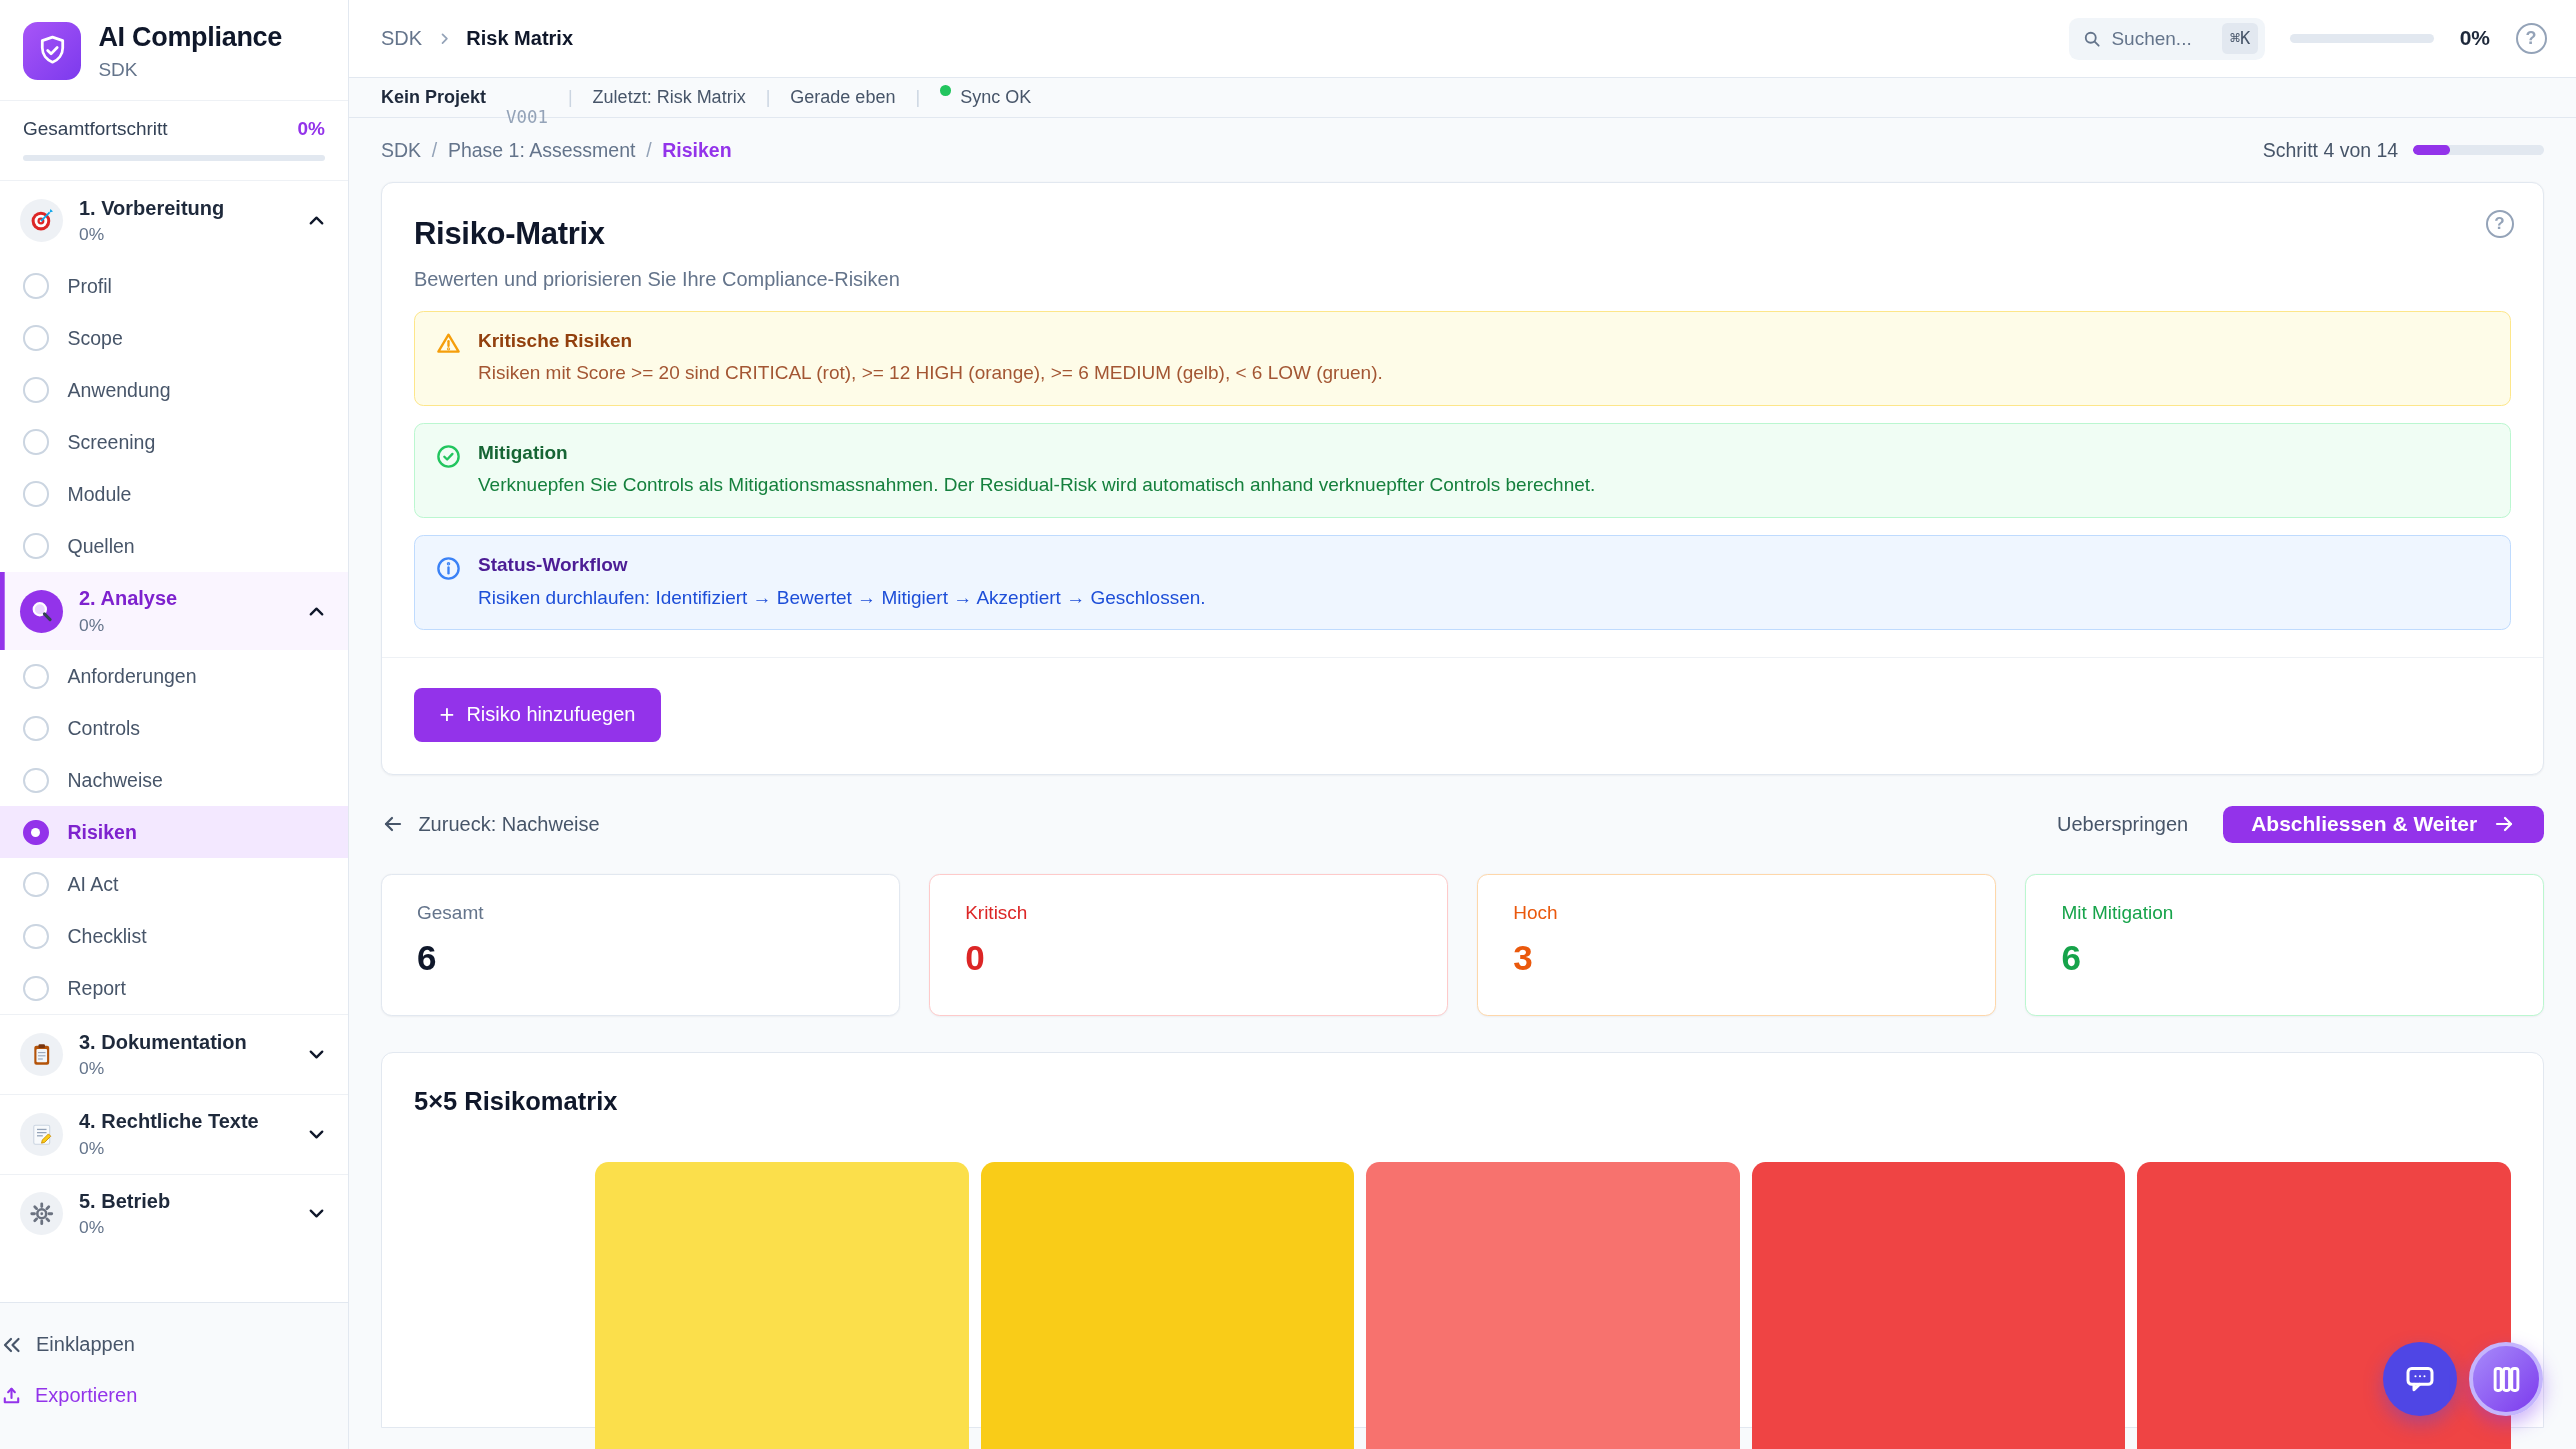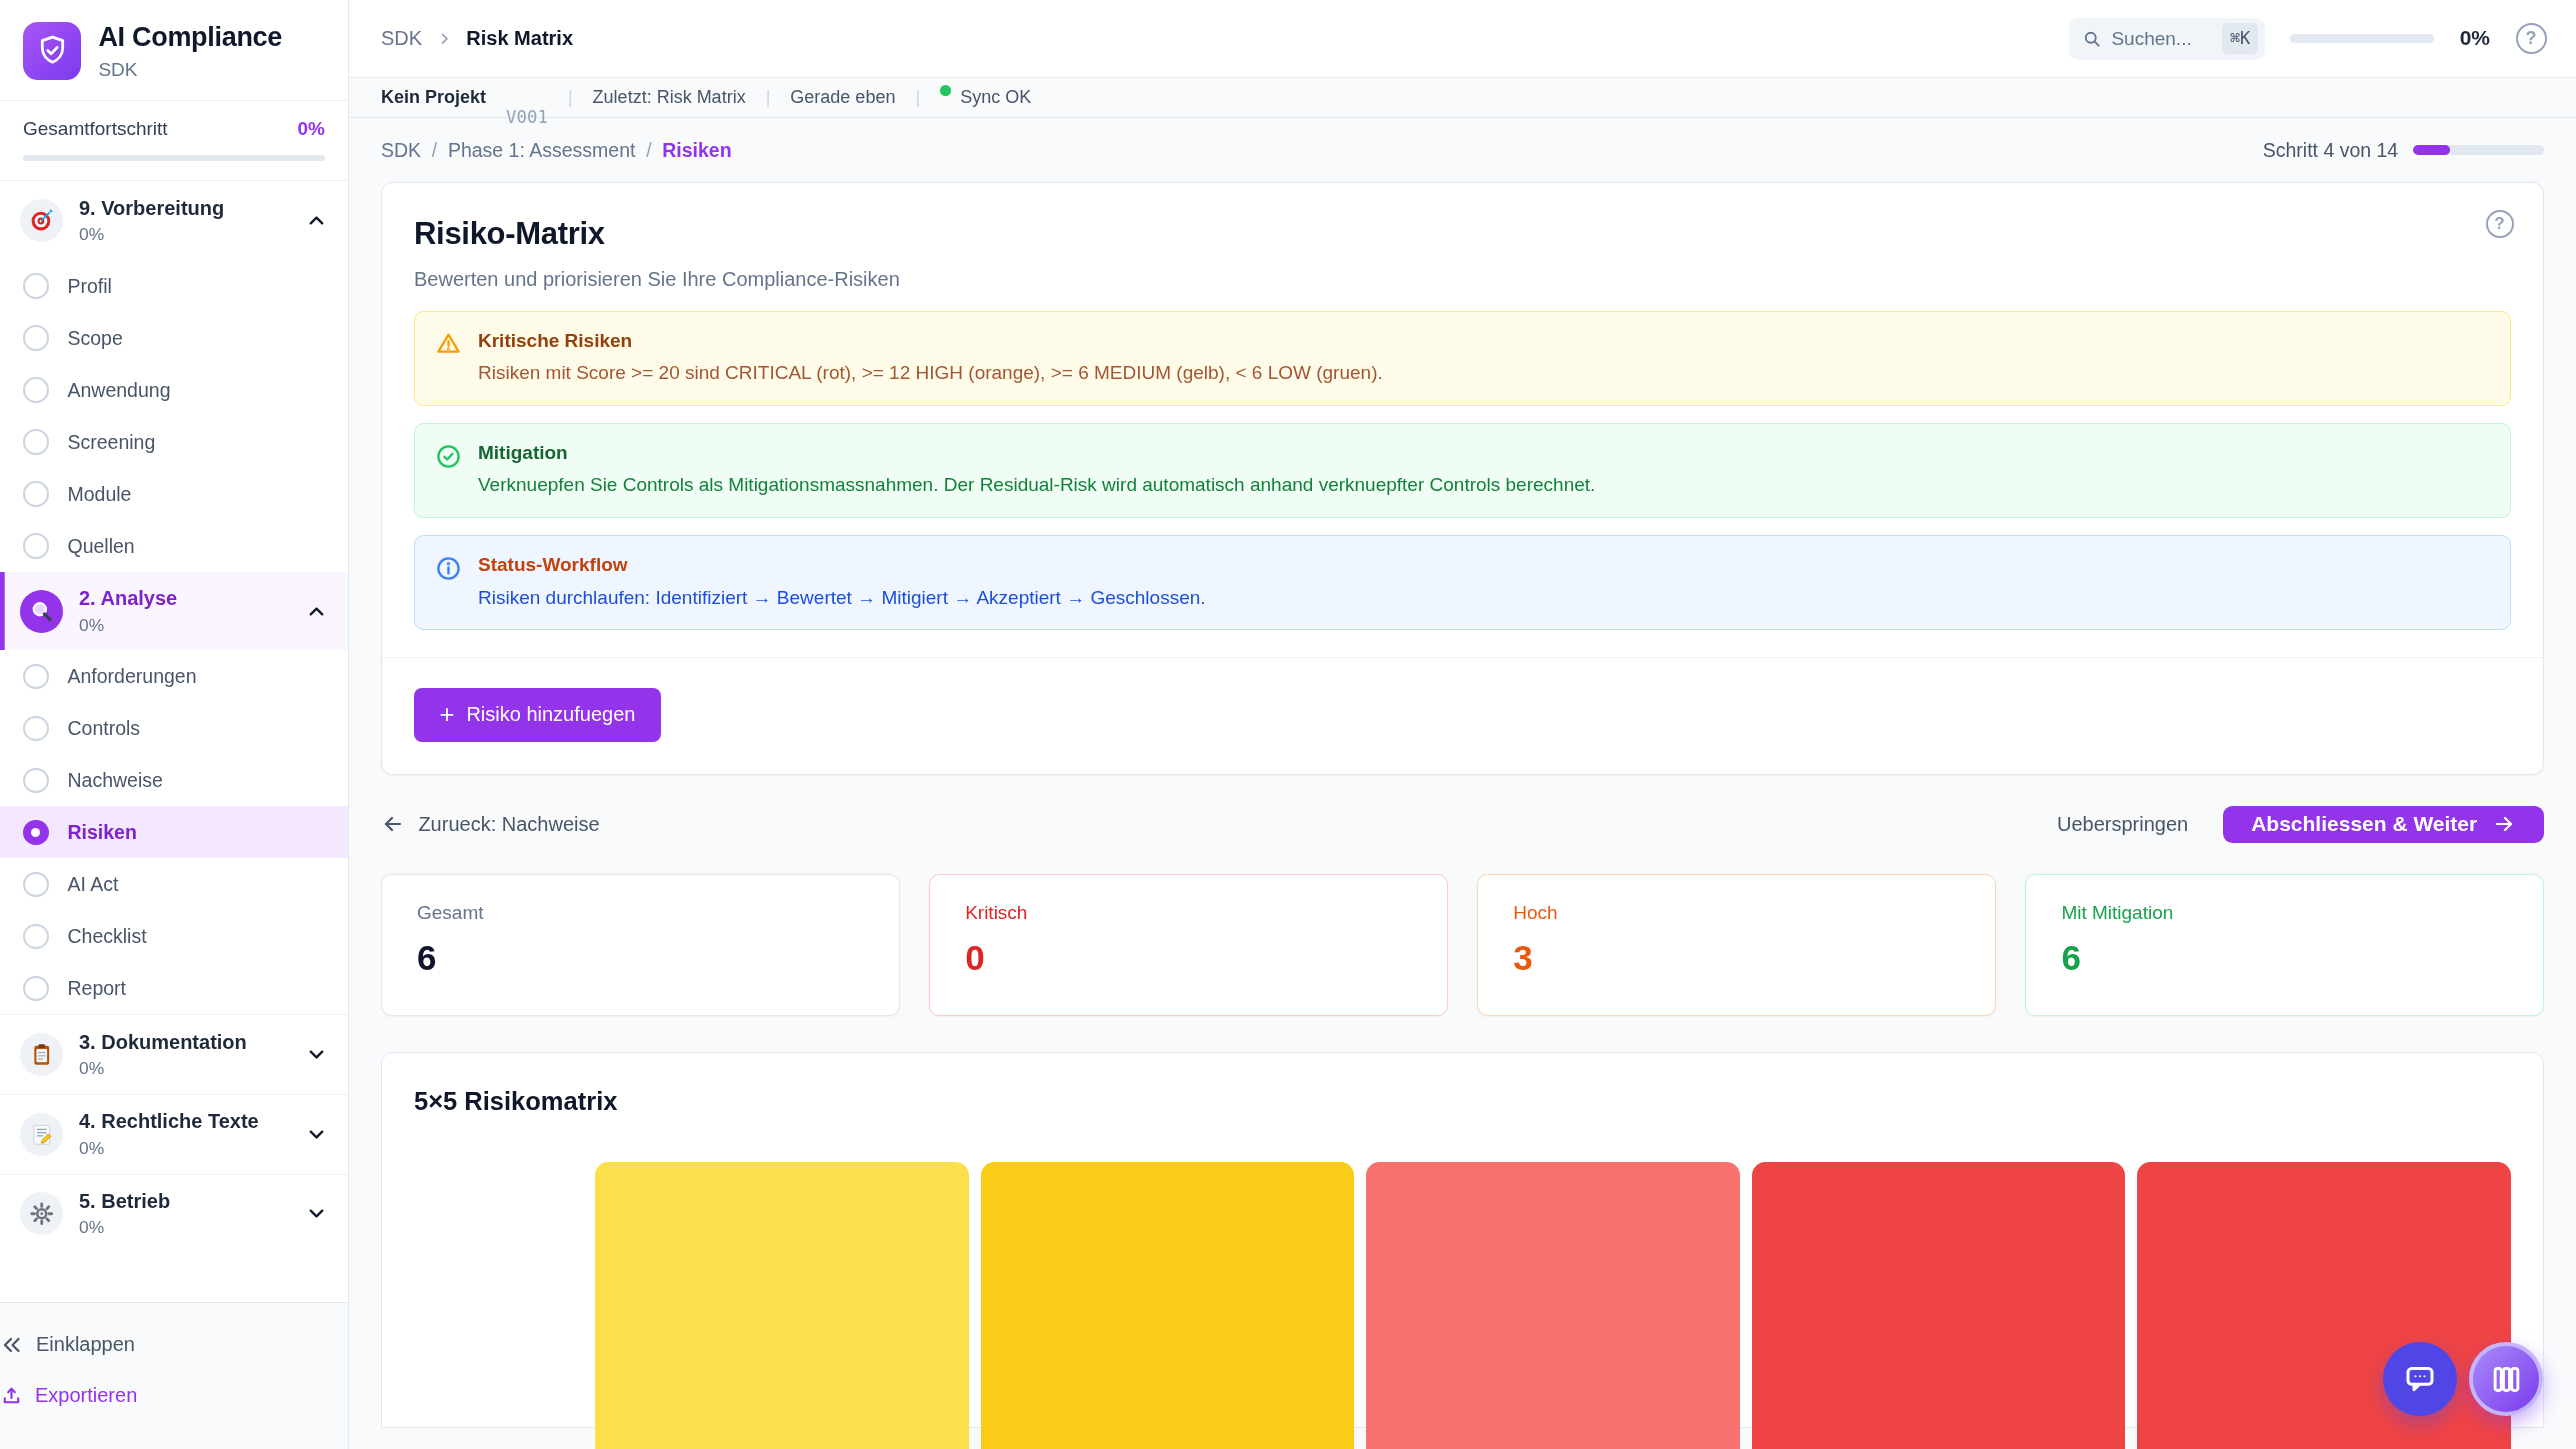--- a/index.html
+++ b/index.html
@@ -89,21 +89,21 @@
   .alert { border-radius:9.4px; padding:16px 20px 19px; display:flex; gap:16px; margin-top:17.4px; }
   .alert:first-of-type { margin-top:24px; }
   .alert .ic { flex:none; margin-top:2.7px; }
   .alert .ttl { font-weight:700; font-size:19px; }
   .alert .txt { font-size:19px; margin-top:6.7px; }
   .alert.warn { background:#FEFCE8; border:1.3px solid #FDE68A; }
   .alert.warn .ttl { color:#92400E; } .alert.warn .txt { color:#A35633; }
   .alert.ok { background:#F0FDF4; border:1.3px solid #BBF7D0; }
   .alert.ok .ttl { color:#166534; } .alert.ok .txt { color:#15803D; }
   .alert.info { background:#EFF6FF; border:1.3px solid #BFDBFE; }
-  .alert.info .ttl { color:#c2410c; } .alert.info .txt { color:#1D4ED8; }
+  .alert.info .ttl { color:#4c1d95; } .alert.info .txt { color:#1D4ED8; }
 
   .card-div { border-top:0.7px solid #EEF1F5; margin:27px -32px 0; }
   .add-btn { display:inline-flex; align-items:center; gap:12px; margin-top:29.5px; background:#9333EA; color:#fff; font-family:inherit; font-size:20px; font-weight:500; border:none; border-radius:8px; height:54px; padding:0 25.5px; cursor:pointer; }
   .plus { font-size:25.5px; font-weight:400; line-height:0; margin-top:-2.7px; }
 
   .navrow { display:flex; align-items:center; margin-top:31px; }
   .back { display:flex; align-items:center; gap:13.4px; font-size:20px; color:#475569; cursor:pointer; }
   .nav-right { margin-left:auto; display:flex; align-items:center; gap:35px; }
   .skip { font-size:20px; color:#475569; cursor:pointer; }
   .btn-primary { display:flex; align-items:center; gap:14.8px; background:#9333EA; color:#fff; font-family:inherit; font-size:21px; font-weight:600; border:none; border-radius:9.4px; height:37px; padding:0 28px; cursor:pointer; }
@@ -158,21 +158,21 @@
         <svg width="27" height="27" viewBox="0 0 24 24">
           <circle cx="11.5" cy="12.5" r="8.3" fill="#DC2626"></circle>
             <circle cx="11.5" cy="12.5" r="5.6" fill="#fff"></circle>
           <circle cx="11.5" cy="12.5" r="3.1" fill="#DC2626"></circle>
             <circle cx="11.5" cy="12.5" r="1.1" fill="#fff"></circle>
           <line x1="11.5" y1="12.5" x2="19.2" y2="4.8" stroke="#0EA5E9" stroke-width="1.6"></line>
           <path d="M19.2 4.8l3-.7-2.3-2.3-.7 3z" fill="#0EA5E9"></path>
         </svg>
       </span>
       <span class="sec-text">
-        <span class="sec-title">9. Vorbereitung</span>
+        <span class="sec-title">1. Vorbereitung</span>
         <div class="sec-sub">0%</div>
       </span>
       <span class="sec-chev">
         <svg width="23" height="23" viewBox="0 0 24 24" fill="none" stroke="#0F172A" stroke-width="2.4" stroke-linecap="round" stroke-linejoin="round">
             <path d="M6 15l6-6 6 6"></path>
           </svg>
       </span>
     </div>
     <div class="item">
         <span class="radio"></span>

